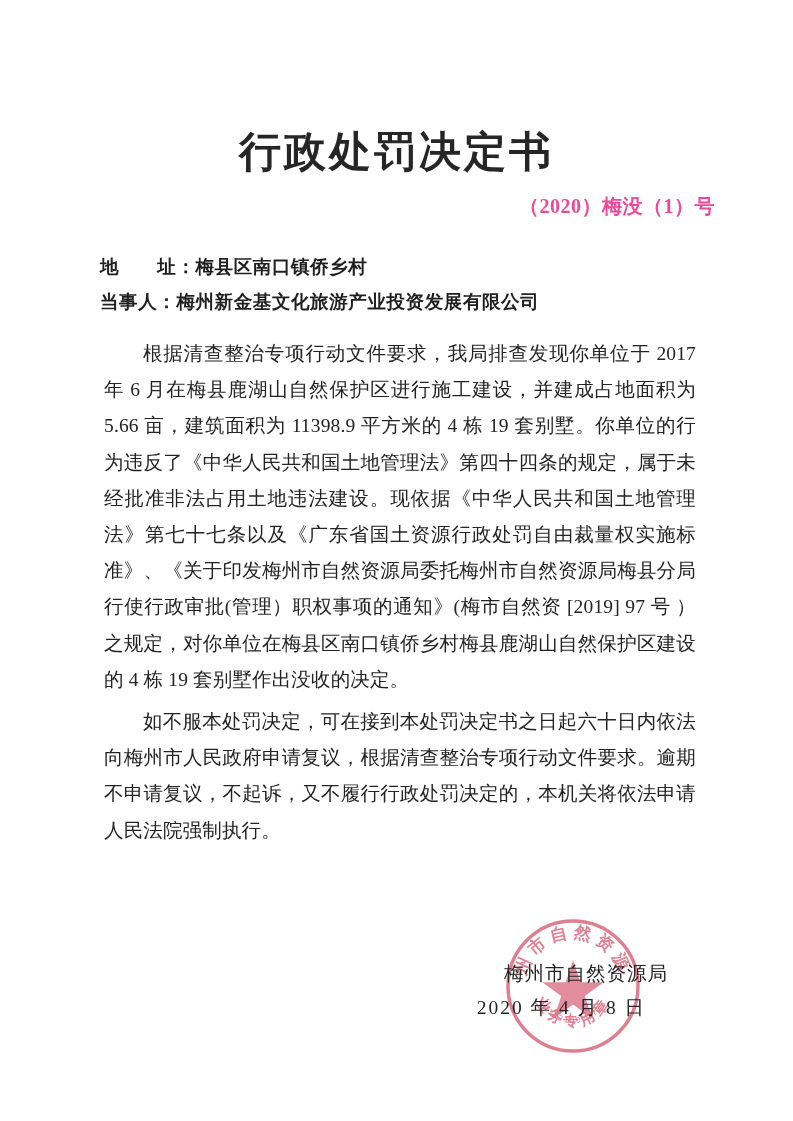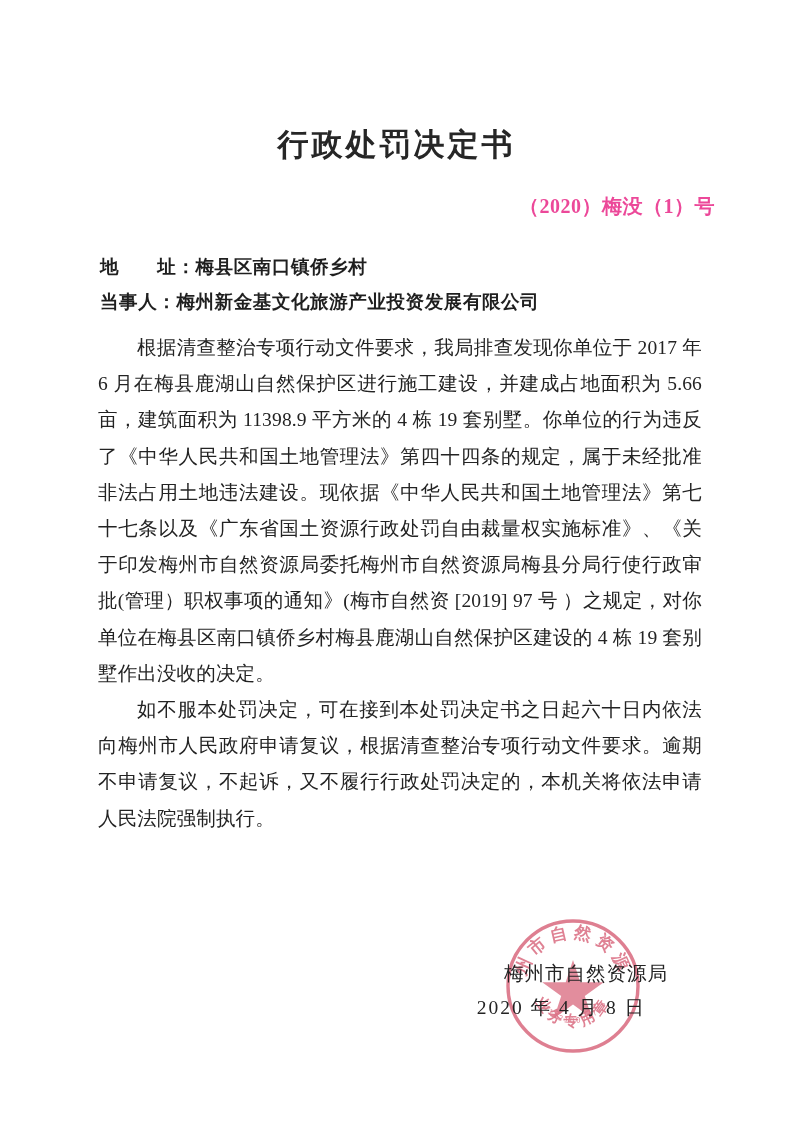--- a/index.html
+++ b/index.html
@@ -25,21 +25,21 @@
 
   
   .doc-title {
     position: absolute;
     top: 124px;
     left: 0;
     width: 793px;
     text-align: center;
     font-family: "Liberation Serif", "DejaVu Serif", serif;
     font-weight: bold;
-    font-size: 31px;
+    font-size: 42px;
     letter-spacing: 3px;
     color: #262626;
   }
 
   
   .doc-number {
     position: absolute;
     top: 193px;
     left: 0;
     width: 715px;
@@ -79,21 +79,21 @@
     width: 604px;
   }
   .para {
     font-family: "Liberation Serif", "DejaVu Serif", serif;
     font-size: 19.5px;
     line-height: 36.2px;
     text-align: justify;
     text-justify: inter-ideograph;
     text-indent: 39px;
     color: #232323;
-    margin: 0;
+    margin: 6px;
     letter-spacing: 0.15px;
   }
   .para + .para { margin-top: 0px; }
 
   
   .signature-block {
     position: absolute;
     top: 957px;
     left: 0;
     width: 716px;

